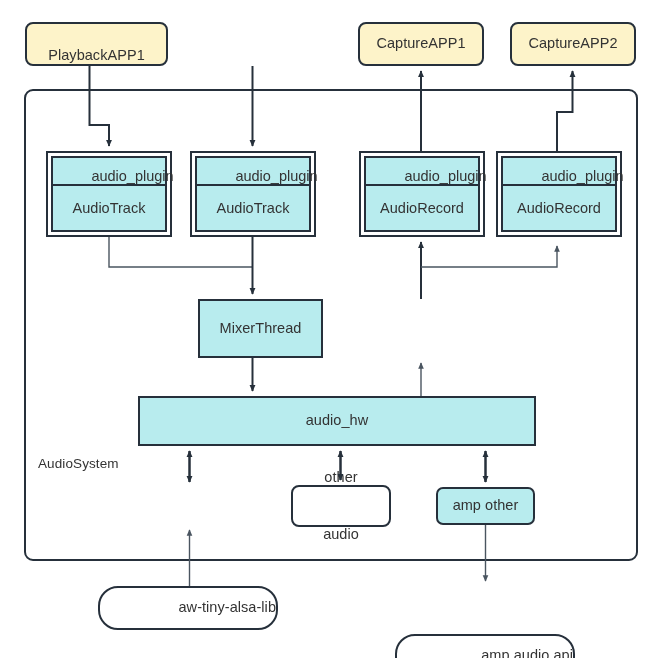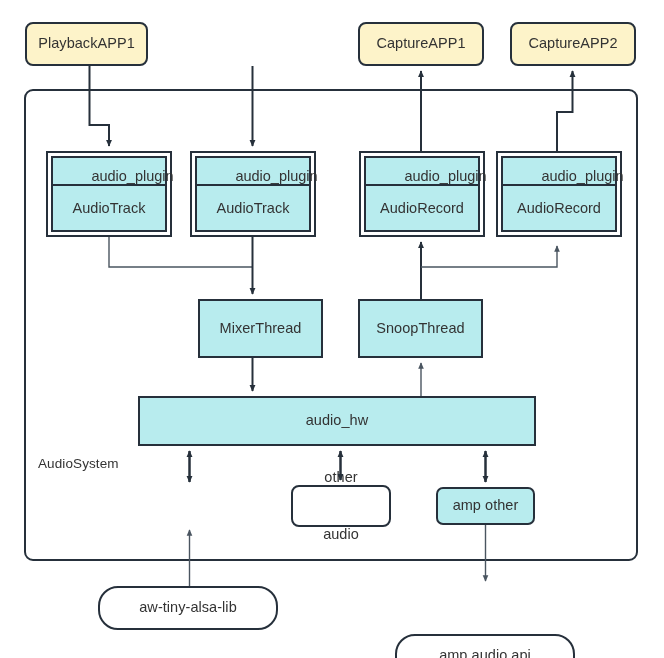--- a/index.html
+++ b/index.html
@@ -39,20 +39,21 @@
   .node.cyan {
     background: #b8ecee;
   }
   .node.white-round {
     background: #ffffff;
     border-radius: 8px;
   }
   .node.plain-round {
     background: #ffffff;
     border-radius: 20px;
+    justify-content: flex-end;
   }
   
   #system-frame {
     position: absolute;
     left: 24px;
     top: 89px;
     width: 614px;
     height: 472px;
     box-sizing: border-box;
     border: 2px solid #26303b;
@@ -112,21 +113,21 @@
   .multiline { flex-direction: column; gap: 40px; }
 </style>
 </head>
 <body>
 
 <div id="canvas">
 
   <div id="system-frame"></div>
   <div id="system-label">AudioSystem</div>
 
-  <div class="node app" style="left:25px; top:22px; width:123px; height:44px;">
+  <div class="node app" style="left:25px; top:22px; width:143px; height:44px;align-items:flex-end;">
     <span>PlaybackAPP1</span>
   </div>
 
 
   <div class="node app" style="left:358px; top:22px; width:126px; height:44px;">
     <span>CaptureAPP1</span>
   </div>
 
   <div class="node app" style="left:510px; top:22px; width:126px; height:44px;">
     <span>CaptureAPP2</span>
@@ -165,23 +166,20 @@
     </div>
     <div class="seg bot">
       <span>AudioRecord</span>
     </div>
   </div>
 
   <div class="node cyan" style="left:198px; top:299px; width:125px; height:59px;">
     <span>MixerThread</span>
   </div>
 
-  <div class="node cyan" style="left:358px; top:299px; width:125px; height:59px;">
-    <span>SnoopThread</span>
-  </div>
 
   <div class="node cyan" style="left:138px; top:396px; width:398px; height:50px;">
     <span>audio_hw</span>
   </div>
 
 
   <div class="node white-round multiline" style="left:291px; top:485px; width:100px; height:42px;">
     <span>other</span>
     <span>audio</span>
   </div>

